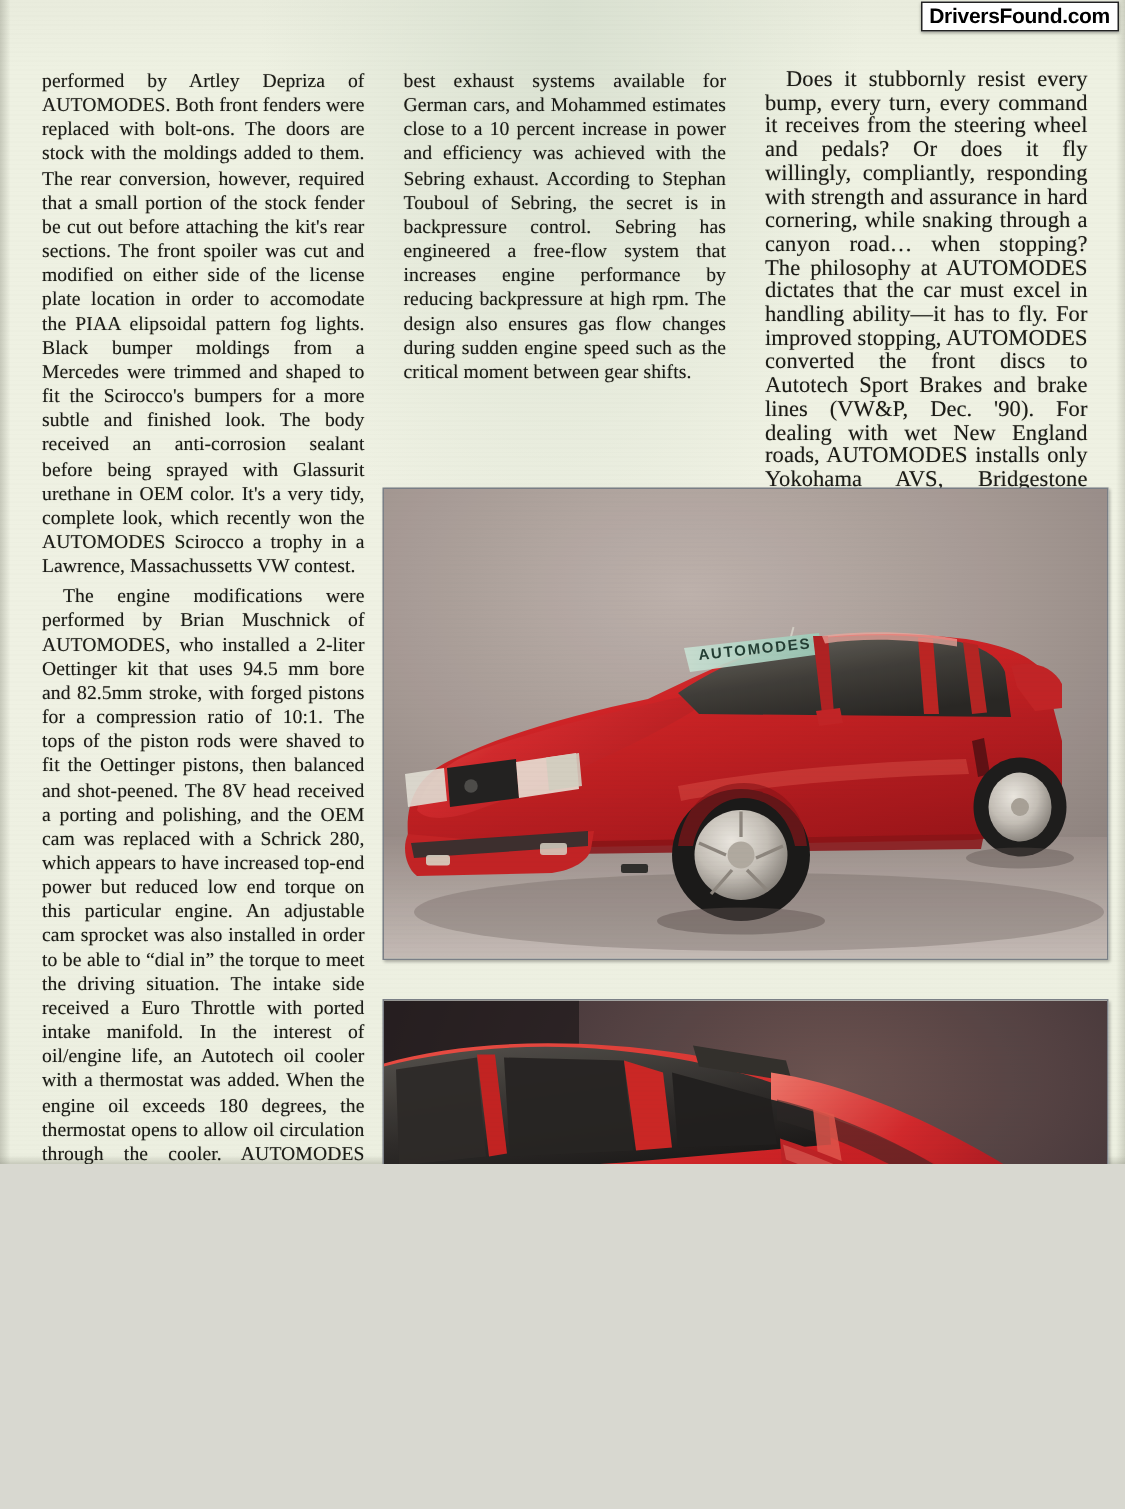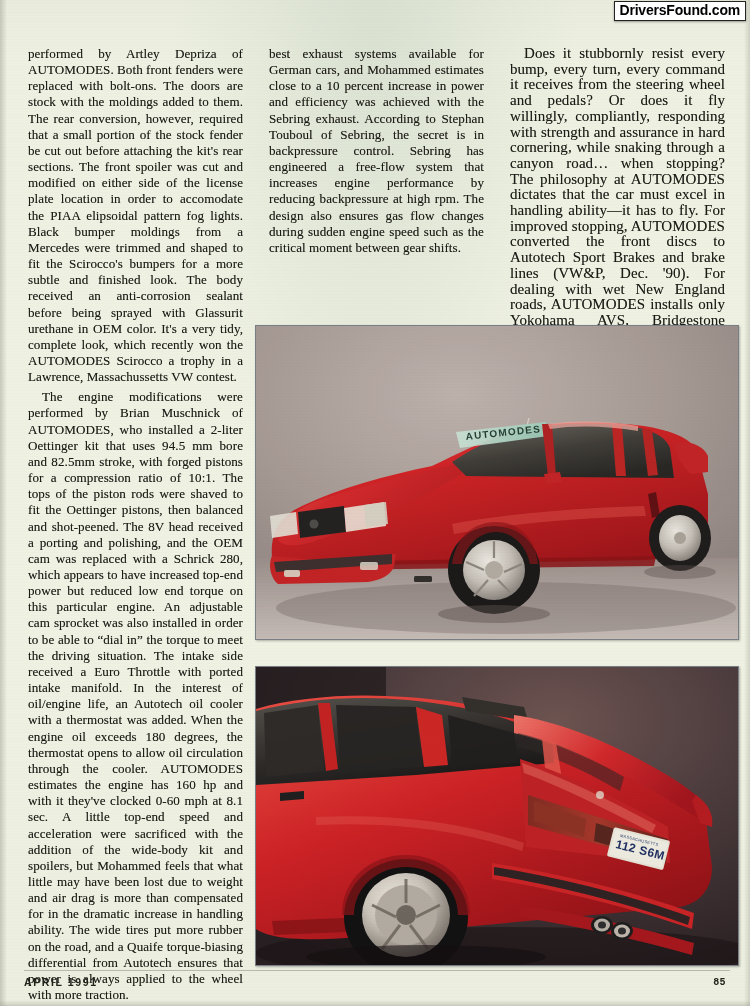--- a/index.html
+++ b/index.html
@@ -4,21 +4,21 @@
 <title>Magazine Page Scan</title>
 <style>
   html, body {
     margin: 0;
     padding: 0;
     background: #d8d8d0;
   }
   .page {
     position: relative;
     width: 750px;
-    height: 1006px;
+    height: 776px;
     overflow: hidden;
     background:
       radial-gradient(ellipse at 50% 0%, rgba(214,222,206,0.85) 0%, rgba(238,240,226,0) 38%),
       linear-gradient(180deg, #e9ecdd 0%, #eef1e2 6%, #eff1e3 60%, #ecefe0 100%);
     font-family: "Liberation Serif", "DejaVu Serif", serif;
     color: #171712;
   }
   
   .page::after {
     content: "";

